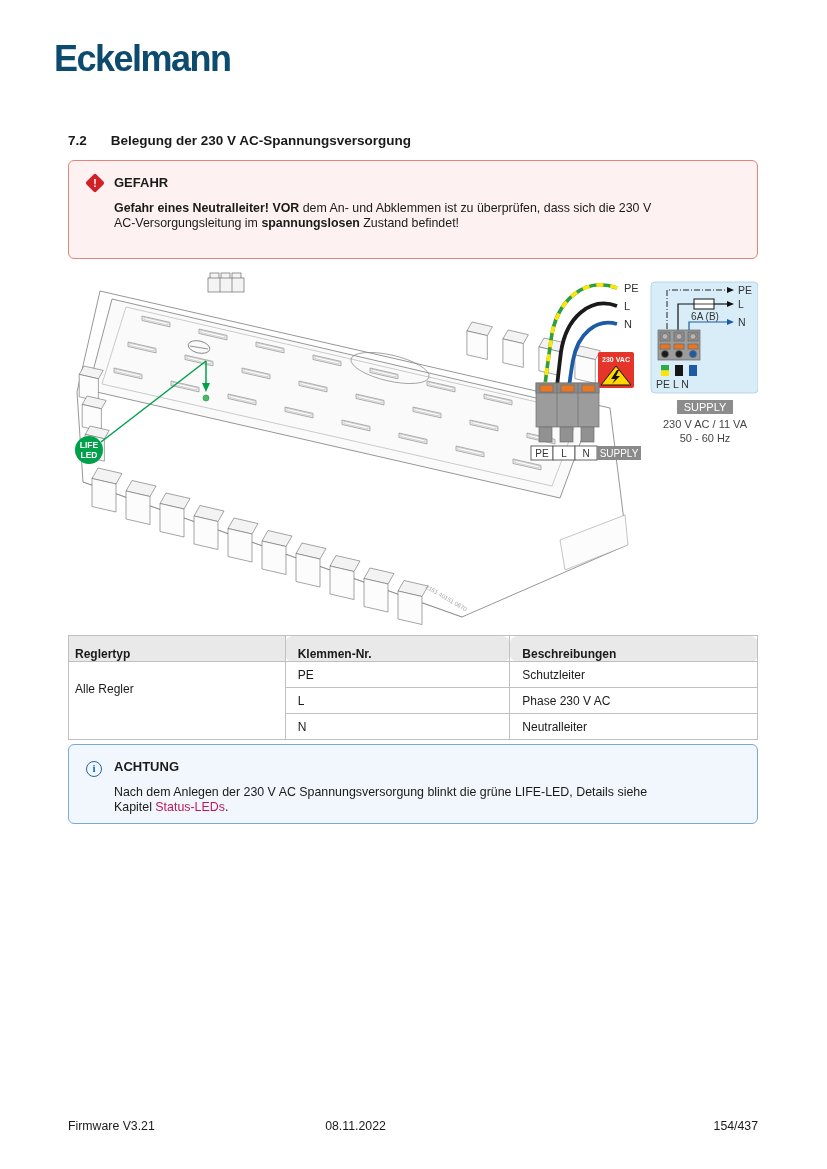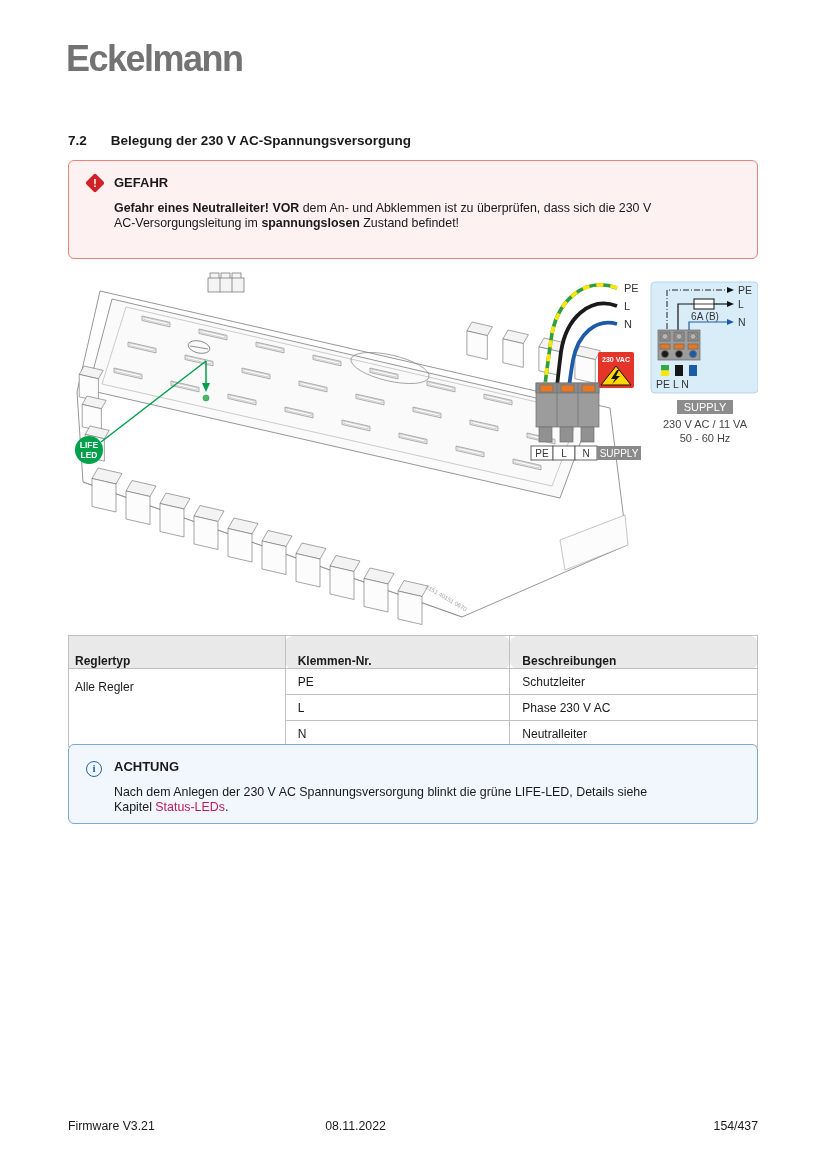--- a/index.html
+++ b/index.html
@@ -1,21 +1,21 @@
 <!DOCTYPE html>
 <html><head>
 <meta charset="utf-8">
 <style>
   * { margin:0; padding:0; box-sizing:border-box; }
   html,body { width:827px; height:1169px; background:#ffffff;
     font-family:"Liberation Sans", sans-serif; color:#1a1a1a; }
   body { position:relative; overflow:hidden; }
 
-  .logo { position:absolute; left:66px; top:38px; font-size:36px; font-weight:700;
-    color:#737373; letter-spacing:-1.5px; }
+  .logo { position:absolute; left:54px; top:38px; font-size:36px; font-weight:700;
+    color:#0c4a6e; letter-spacing:-1.5px; }
 
   .section-title { position:absolute; left:68px; top:133px; font-size:13.5px; font-weight:700; }
   .section-title .num { margin-right:24px; }
 
   .notice { position:absolute; left:68px; width:690px; border-radius:6px; }
   .notice .icon-slot { position:absolute; left:17px; top:13px; width:20px; height:20px; }
   .notice .nb-title { position:absolute; left:45px; top:14px; font-size:13px; font-weight:700; }
   .notice .nb-body { position:absolute; left:45px; top:40px; width:630px;
     font-size:12.4px; line-height:14.9px; }
 
@@ -29,21 +29,21 @@
     text-align:center; line-height:14px; }
   .info-circle { display:inline-block; width:16px; height:16px; border:1.8px solid #1e64ae;
     border-radius:50%; color:#1e64ae; font-weight:700; font-size:11px; text-align:center;
     line-height:12.5px; font-family:"Liberation Serif", serif; }
 
   .figure { position:absolute; left:68px; top:270px; width:690px; height:360px; }
 
   .dtable { position:absolute; left:68px; top:635px; width:690px; border-collapse:collapse;
     font-size:12px; }
   .dtable th, .dtable td { border:1px solid #c0c0c0; text-align:left; vertical-align:middle; }
-  .dtable th { background:#e9e9e9; font-weight:700; height:25px; padding:18px 0 0 6px; }
+  .dtable th { background:#e9e9e9; font-weight:700; height:25px; padding:11px 0 0 6px; }
   .dtable td { height:26px; padding:0 0 0 6px; }
   .dtable th.c2, .dtable td.c2, .dtable th.c3, .dtable td.c3 { padding-left:12px;border-radius:8px; }
   .dtable .w1 { width:217px; } .dtable .w2 { width:225px; } .dtable .w3 { width:248px; }
 
   a.doclink { color:#be185d; text-decoration:none; }
 
   .footer { position:absolute; top:1119px; left:0; width:827px; font-size:12.3px; }
   .footer .fl { position:absolute; left:68px; }
   .footer .fc { position:absolute; left:0; width:711px; text-align:center; }
   .footer .fr { position:absolute; right:69px; }
@@ -290,21 +290,21 @@
 </div>
 
 <table class="dtable">
   <tbody>
       <tr>
     <th class="w1">Reglertyp</th>
     <th class="w2 c2">Klemmen-Nr.</th>
     <th class="w3 c3">Beschreibungen</th>
   </tr>
   <tr>
-    <td rowspan="3" style="vertical-align:top; padding-top:11px;">Alle Regler</td>
+    <td rowspan="3" style="vertical-align:top; padding-top:20px;">Alle Regler</td>
     <td class="c2">PE</td>
     <td class="c3">Schutzleiter</td>
   </tr>
   <tr>
     <td class="c2">L</td>
     <td class="c3">Phase 230 V AC</td>
   </tr>
   <tr>
     <td class="c2">N</td>
     <td class="c3">Neutralleiter</td>

